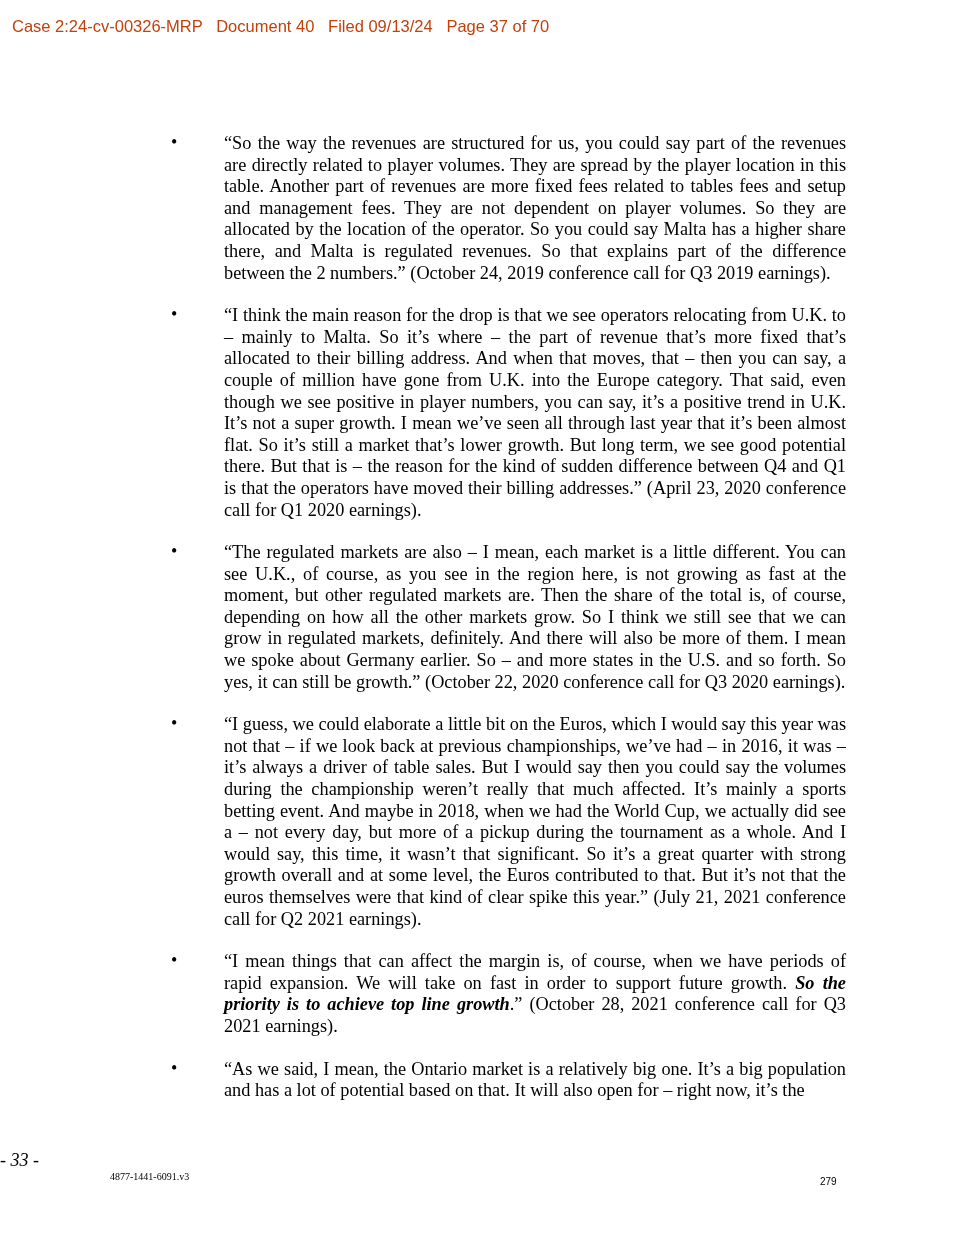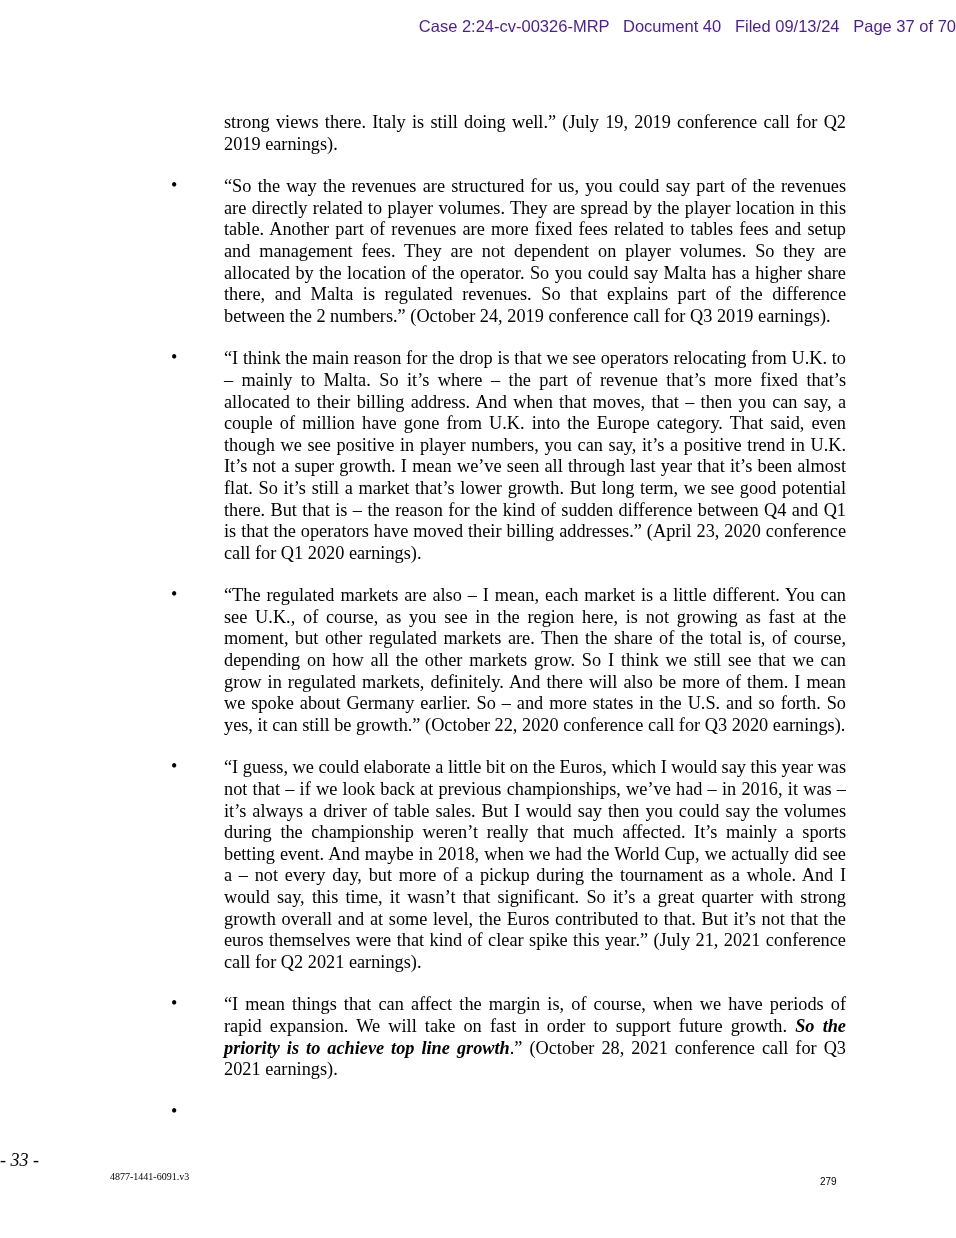--- a/index.html
+++ b/index.html
@@ -11,25 +11,26 @@
   }
   .page {
     position: relative;
     width: 956px; height: 1238px;
     background: #ffffff;
     overflow: hidden;
   }
   .case-header {
     position: absolute;
     top: 17px; left: 0; width: 100%;
-    text-align: right;
+    text-align: left;
     font-family: "Liberation Sans", sans-serif;
     font-size: 16.5px;
-    color: #4c1d95;
+    color: #c2410c;
     white-space: pre;
+    padding-left: 12px;
   }
   .content {
     position: absolute;
     top: 112px; left: 170px; width: 676px;
     font-size: 18.3px;
     line-height: 21.6px;
   }
   .intro {
     margin-left: 54px;
     text-align: justify;
@@ -70,21 +71,20 @@
 </style>
 </head>
 <body>
 
 <div class="page">
 
   <div class="case-header">Case 2:24-cv-00326-MRP   Document 40   Filed 09/13/24   Page 37 of 70</div>
 
   <div class="content">
 
-    <p class="intro">strong views there.  Italy is still doing well.”  (July 19, 2019 conference call for Q2 2019 earnings).</p>
 
     <div class="bullet-item">
       <span class="bullet-glyph">•</span>
       <span>“So the way the revenues are structured for us, you could say part of the revenues are directly related to player volumes.  They are spread by the player location in this table.  Another part of revenues are more fixed fees related to tables fees and setup and management fees.  They are not dependent on player volumes.  So they are allocated by the location of the operator.  So you could say Malta has a higher share there, and Malta is regulated revenues.  So that explains part of the difference between the 2 numbers.”  (October 24, 2019 conference call for Q3 2019 earnings).</span>
     </div>
 
     <div class="bullet-item">
       <span class="bullet-glyph">•</span>
       <span>“I think the main reason for the drop is that we see operators relocating from U.K. to – mainly to Malta.  So it’s where – the part of revenue that’s more fixed that’s allocated to their billing address.  And when that moves, that – then you can say, a couple of million have gone from U.K. into the Europe category.  That said, even though we see positive in player numbers, you can say, it’s a positive trend in U.K.  It’s not a super growth.  I mean we’ve seen all through last year that it’s been almost flat.  So it’s still a market that’s lower growth.  But long term, we see good potential there.  But that is – the reason for the kind of sudden difference between Q4 and Q1 is that the operators have moved their billing addresses.”  (April 23, 2020 conference call for Q1 2020 earnings).</span>
     </div>
@@ -99,20 +99,21 @@
       <span>“I guess, we could elaborate a little bit on the Euros, which I would say this year was not that – if we look back at previous championships, we’ve had – in 2016, it was – it’s always a driver of table sales.  But I would say then you could say the volumes during the championship weren’t really that much affected.  It’s mainly a sports betting event.  And maybe in 2018, when we had the World Cup, we actually did see a – not every day, but more of a pickup during the tournament as a whole.  And I would say, this time, it wasn’t that significant.  So it’s a great quarter with strong growth overall and at some level, the Euros contributed to that.  But it’s not that the euros themselves were that kind of clear spike this year.”  (July 21, 2021 conference call for Q2 2021 earnings).</span>
     </div>
 
     <div class="bullet-item">
       <span class="bullet-glyph">•</span>
       <span>“I mean things that can affect the margin is, of course, when we have periods of rapid expansion.  We will take on fast in order to support future growth.  </span><span class="em-bold">So the priority is to achieve top line growth</span><span>.”  (October 28, 2021 conference call for Q3 2021 earnings).</span>
     </div>
 
     <div class="bullet-item">
       <span class="bullet-glyph">•</span>
+      <span>“As we said, I mean, the Ontario market is a relatively big one.  It’s a big population and has a lot of potential based on that.  It will also open for – right now, it’s the</span>
     </div>
 
   </div>
 
   <div class="page-number">- 33 -</div>
 
   <div class="doc-id">4877-1441-6091.v3</div>
 
   <div class="stamp-page">279</div>
 

